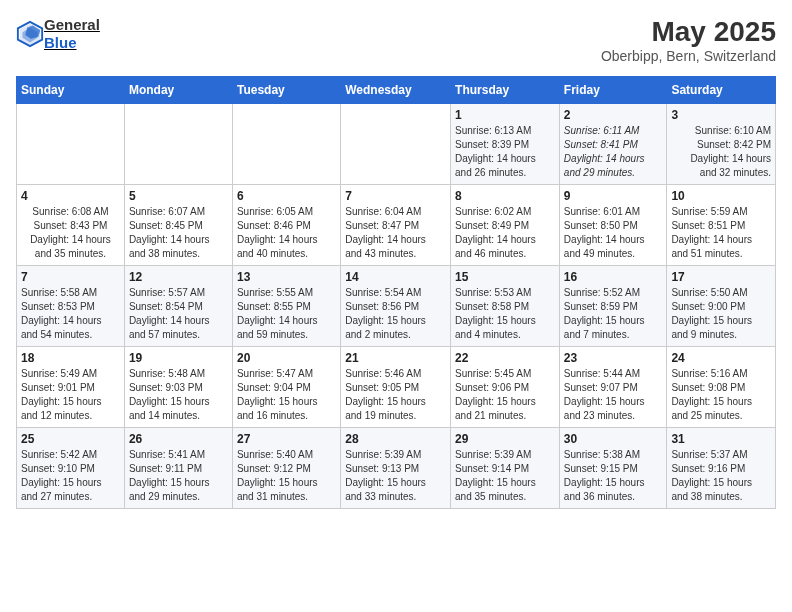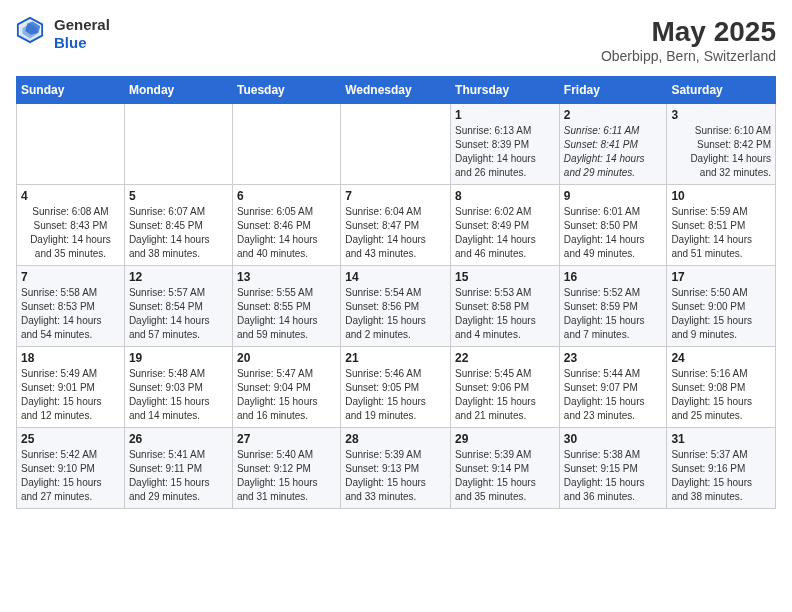--- a/index.html
+++ b/index.html
@@ -11,21 +11,23 @@
       padding: 16px;
     }
     .header {
       display: flex;
       justify-content: space-between;
       align-items: flex-start;
       margin-bottom: 12px;
     }
     .logo {
       display: flex;
-      gap: 10px;
+      align-items: center;
+      gap: 0;
+      text-decoration: underline;
     }
     .logo-text {
       display: flex;
       flex-direction: column;
       font-weight: bold;
       font-size: 15px;
       line-height: 1.2;
     }
     .logo-text .general { color: #333; }
     .logo-text .blue { color: #1a5fc8; }

